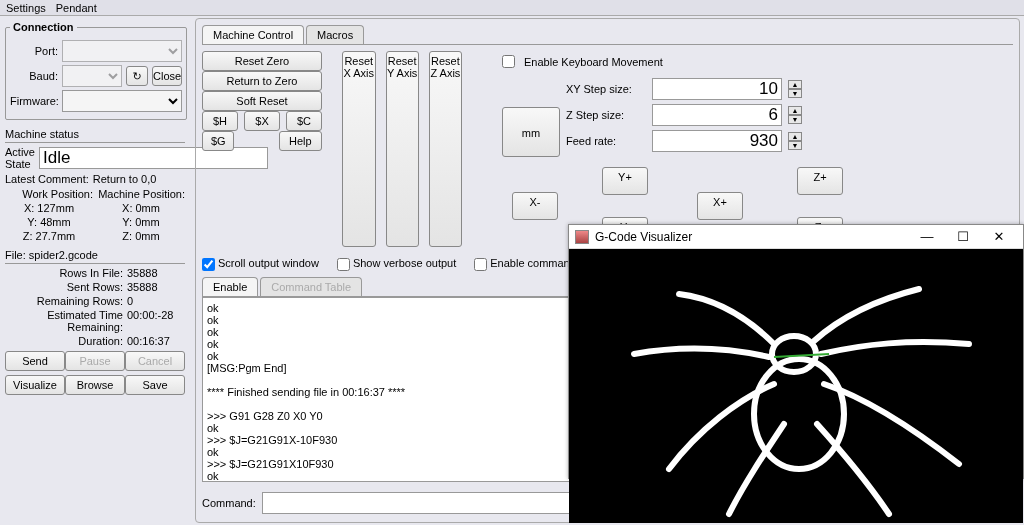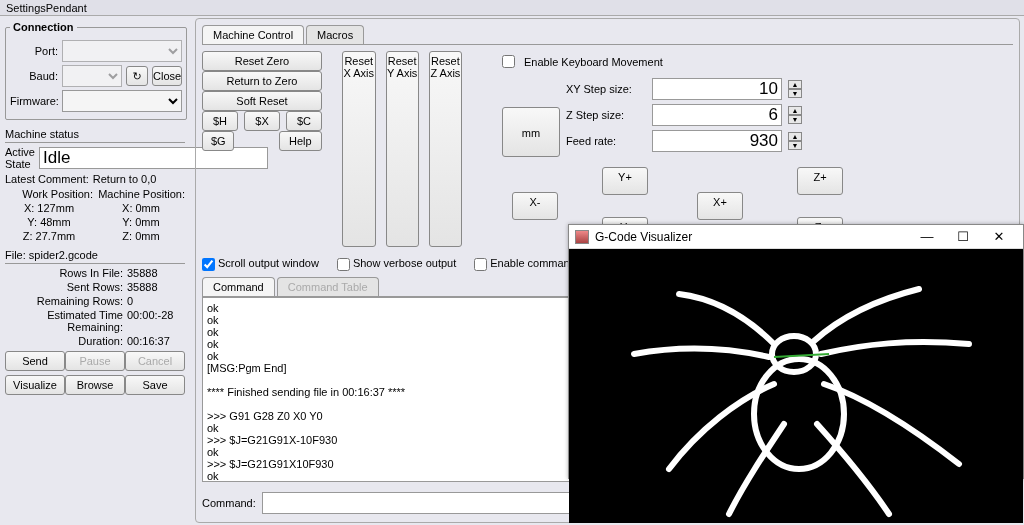--- a/index.html
+++ b/index.html
@@ -9,20 +9,21 @@
     font-size: 11px;
     background: #e8e8ef;
     color: #000;
     width: 1024px;
     height: 525px;
     overflow: hidden;
     position: relative;
   }
   .menubar {
     display: flex;
+    gap: 10px;
     padding: 2px 6px;
     background: #e0e0e8;
     border-bottom: 1px solid #aaa;
     height: 16px;
     align-items: center;
   }
   .left-panel {
     position: absolute;
     left: 0;
     top: 18px;
@@ -316,21 +317,21 @@
     </div>
   </div>
 
   <div class="checks">
     <label><input type="checkbox" checked="" style=""><span>Scroll output window</span></label>
     <label><input type="checkbox" style=""><span>Show verbose output</span></label>
     <label><input type="checkbox" style=""><span>Enable command table</span></label>
   </div>
 
   <div class="console-tabs">
-    <div class="tab active">Command</div>
+    <div class="tab active">Enable</div>
     <div class="tab" style="color:#aaa">Command Table</div>
   </div>
   <div class="console-area">ok
 ok
 ok
 ok
 ok
 [MSG:Pgm End]
 
 **** Finished sending file in 00:16:37 ****

